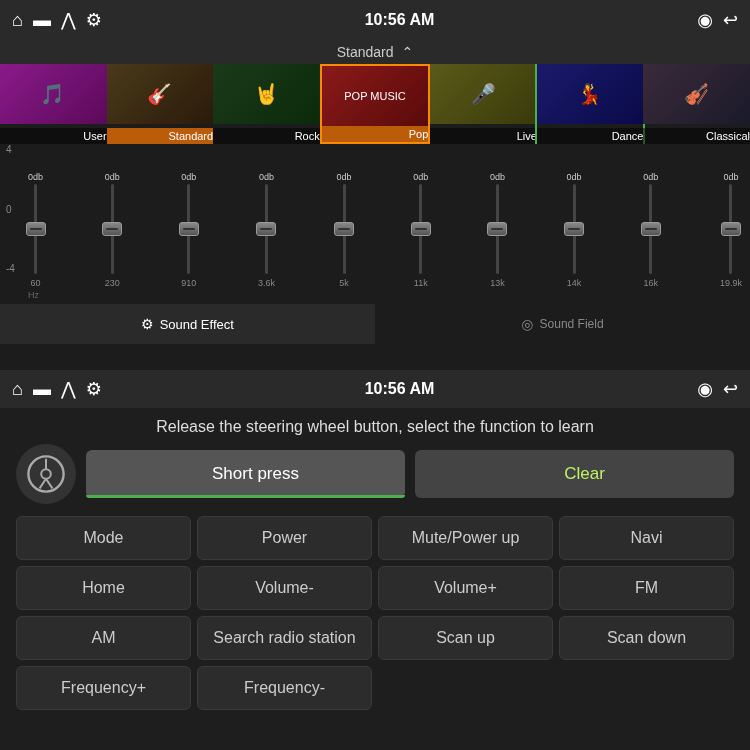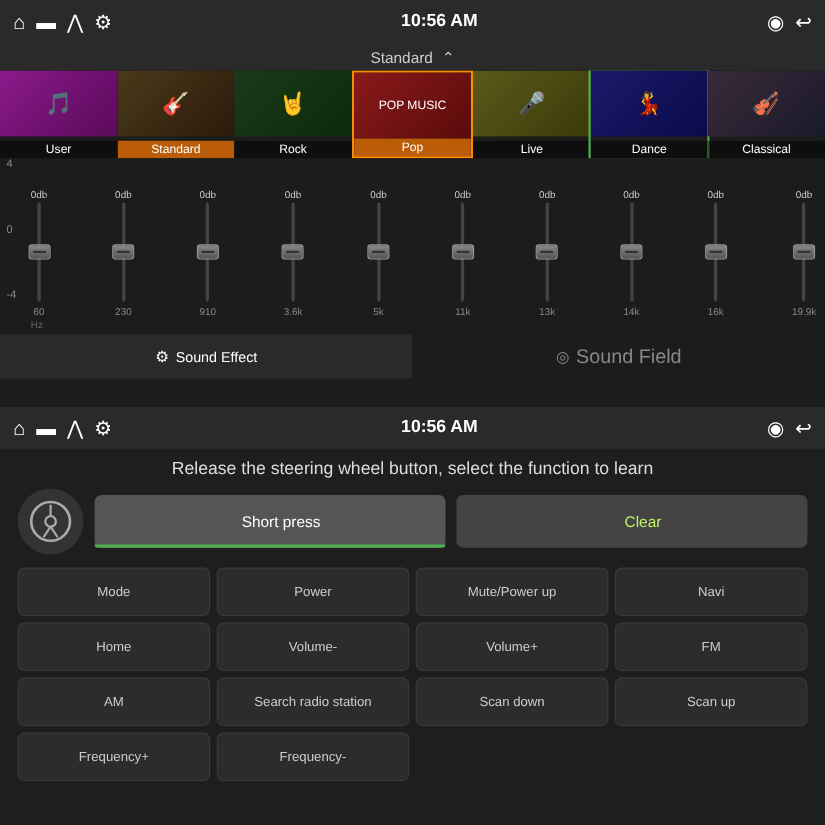--- a/index.html
+++ b/index.html
@@ -87,21 +87,21 @@
       height: 60px;
       display: flex;
       align-items: center;
       justify-content: center;
     }
     .eq-preset-label {
       position: absolute;
       bottom: 0;
       left: 0;
       right: 0;
-      text-align: center;
+      text-align: right;
       color: #fff;
       font-size: 11px;
       padding: 2px 0;
       background: rgba(0,0,0,0.5);
     }
     .eq-preset.active .eq-preset-label {
       background: rgba(255,120,0,0.7);
     }
 
     
@@ -243,21 +243,21 @@
     .sw-icon svg {
       width: 40px;
       height: 40px;
     }
     .sw-btn {
       flex: 1;
       height: 48px;
       border-radius: 6px;
       border: none;
       cursor: pointer;
-      font-size: 14px;
+      font-size: 17px;
       font-weight: 500;
       padding-left: 20px;
     }
     .sw-btn.short-press {
       background: #555;
       color: #fff;
       position: relative;
     }
     .sw-btn.short-press::after {
       content: '';
@@ -284,21 +284,21 @@
       grid-template-columns: repeat(4, 1fr);
       gap: 6px;
       padding: 4px 16px;
     }
     .fn-btn {
       height: 44px;
       background: #2c2c2c;
       border: 1px solid #3a3a3a;
       border-radius: 6px;
       color: #ccc;
-      font-size: 12px;
+      font-size: 16px;
       cursor: pointer;
       display: flex;
       align-items: center;
       justify-content: center;
       text-align: center;
     }
 
     
     .preset-user { background: linear-gradient(135deg, #6a1a8a, #3a0a5a); }
   </style>
@@ -453,21 +453,21 @@
     <div style="color:#666; font-size:9px; margin-top:2px; margin-left:0;">Hz</div>
   </div>
 
   <div class="eq-bottom-tabs">
     <div class="eq-tab active">
       <span style="font-size:14px;">⚙</span>
       <span style="font-size:13px;">Sound Effect</span>
     </div>
     <div class="eq-tab inactive">
       <span style="font-size:14px;">◎</span>
-      <span style="font-size:18px;">Sound Field</span>
+      <span style="font-size:12px;">Sound Field</span>
     </div>
   </div>
 </div>
 
 <div class="bottom-panel">
 
   <div class="status-bar2">
     <div class="status-bar-left">
       <span class="icon-btn">⌂</span>
       <span class="icon-btn">▬</span>
@@ -501,19 +501,19 @@
     <button class="fn-btn">Mode</button>
     <button class="fn-btn">Power</button>
     <button class="fn-btn">Mute/Power up</button>
     <button class="fn-btn">Navi</button>
     <button class="fn-btn">Home</button>
     <button class="fn-btn">Volume-</button>
     <button class="fn-btn">Volume+</button>
     <button class="fn-btn">FM</button>
     <button class="fn-btn">AM</button>
     <button class="fn-btn">Search radio station</button>
+    <button class="fn-btn">Scan up</button>
     <button class="fn-btn">Scan down</button>
-    <button class="fn-btn">Scan up</button>
     <button class="fn-btn">Frequency+</button>
     <button class="fn-btn">Frequency-</button>
   </div>
 
 </div>
 
 </body></html>

